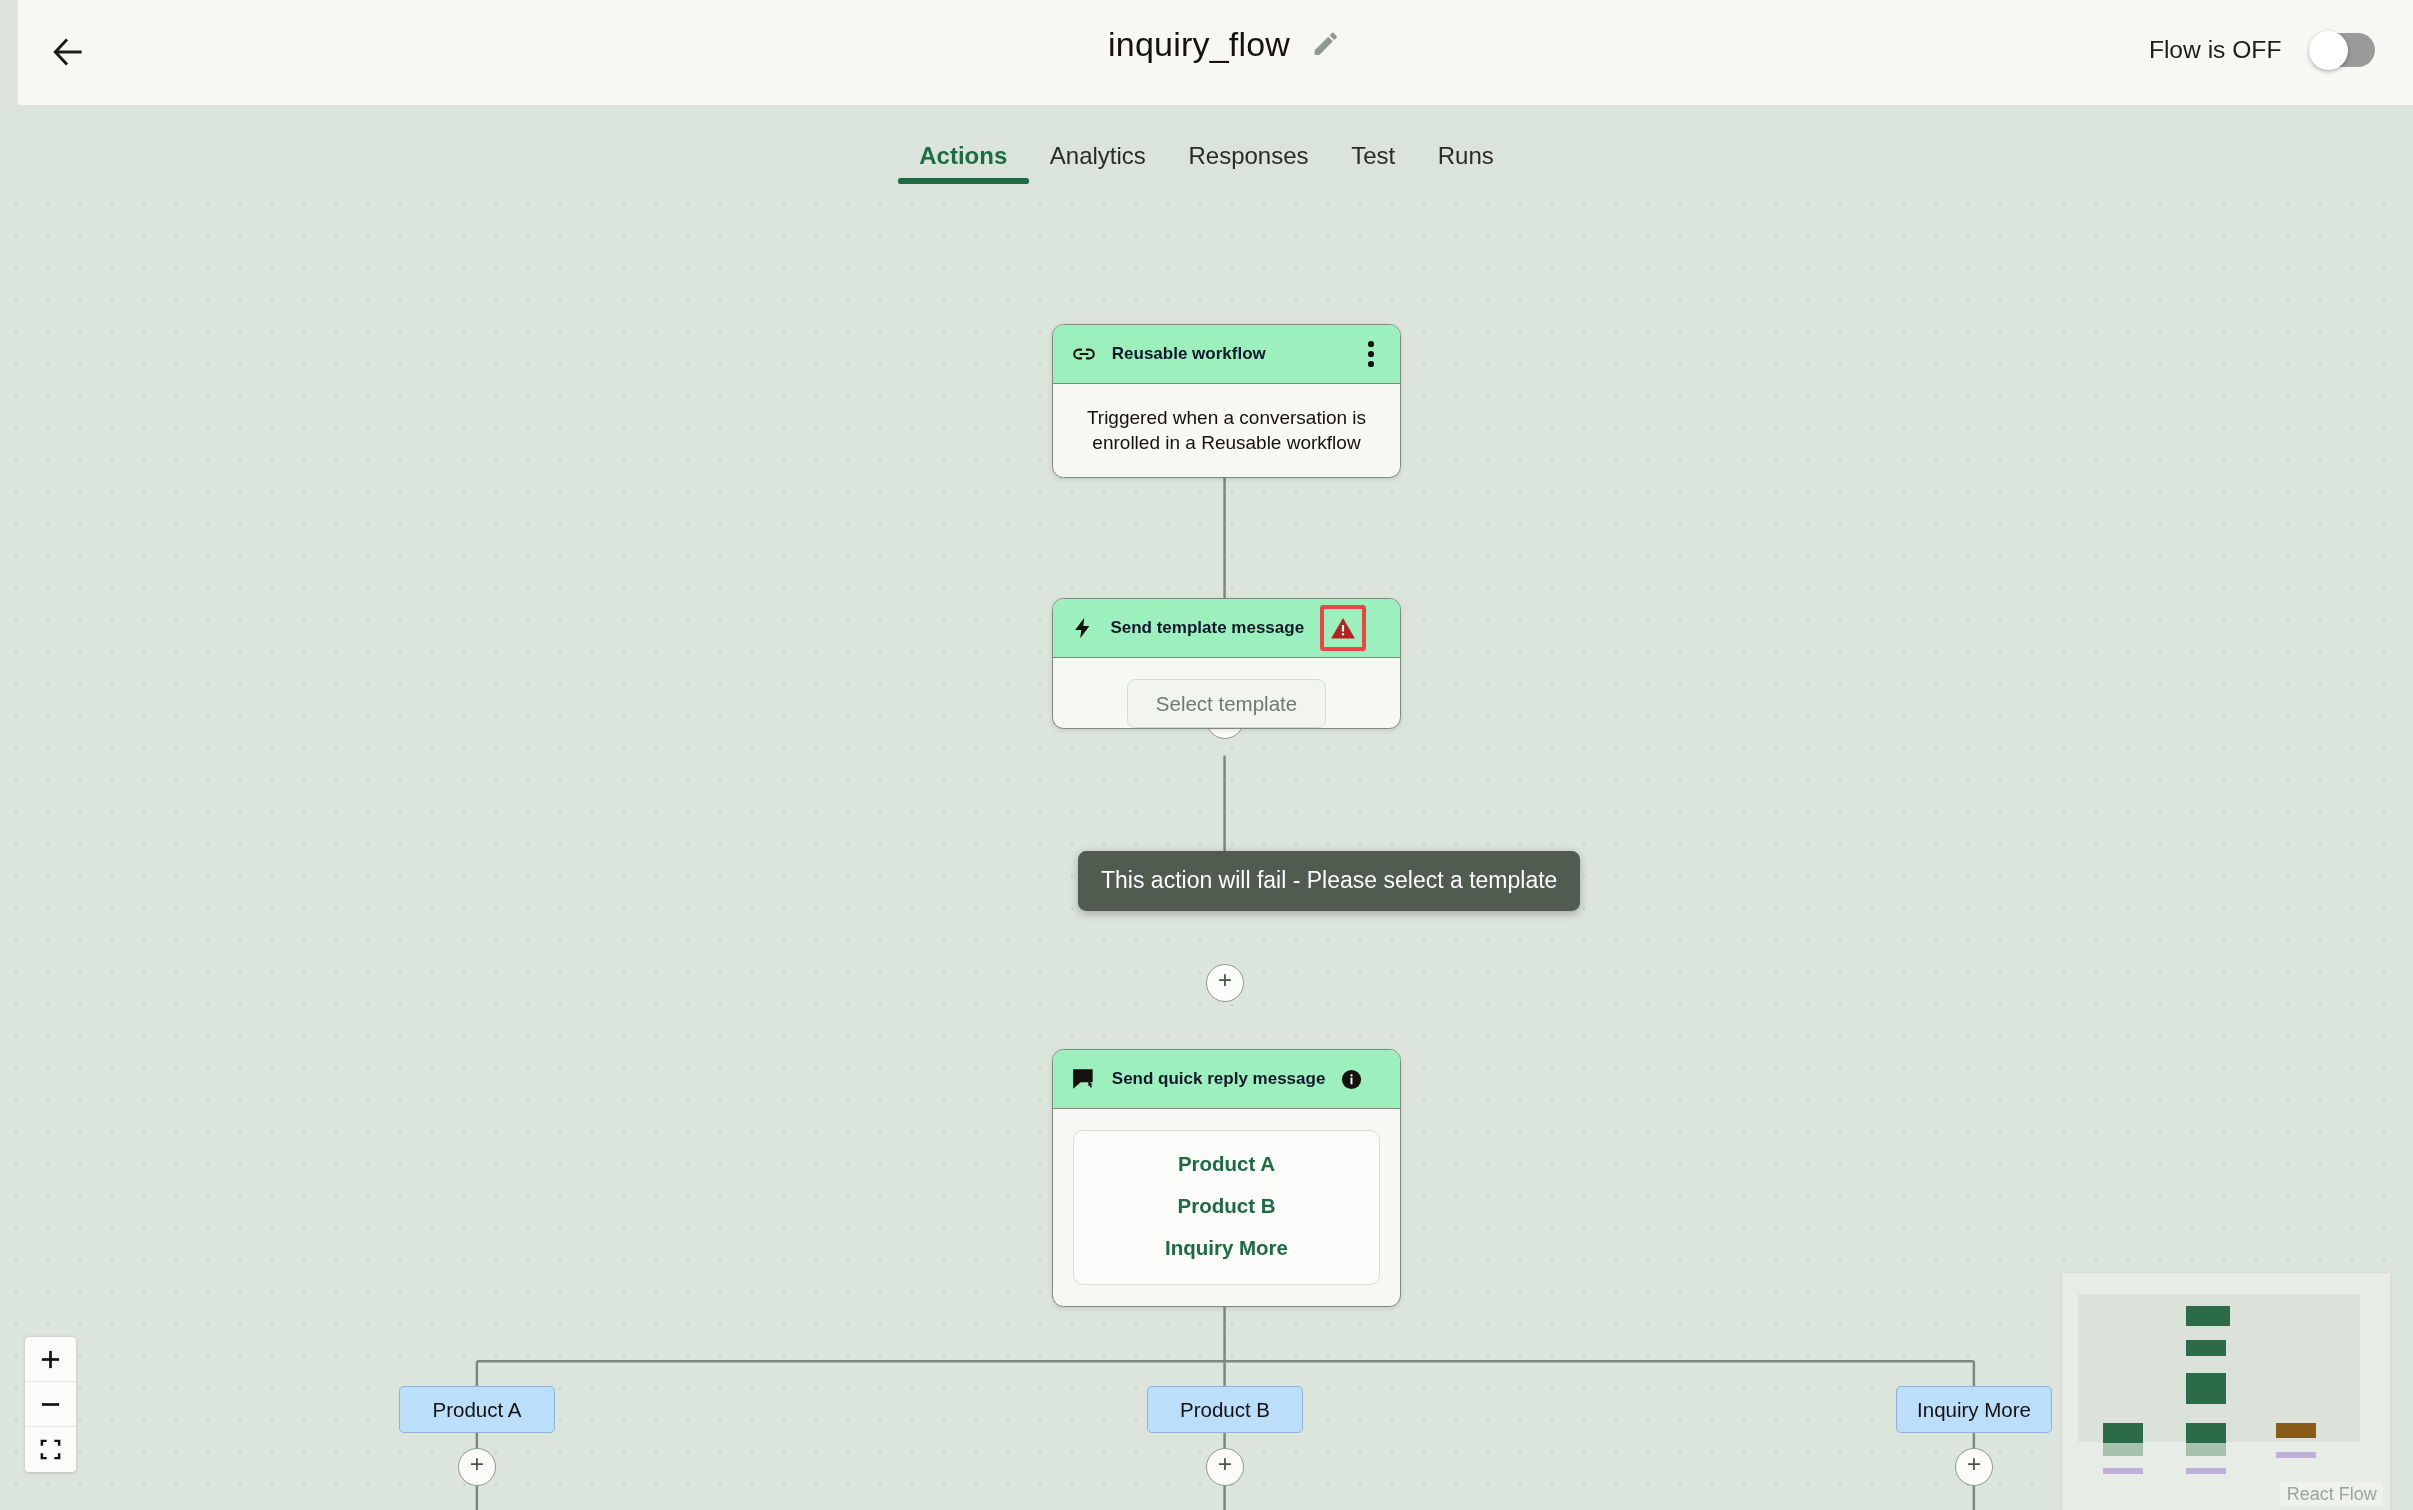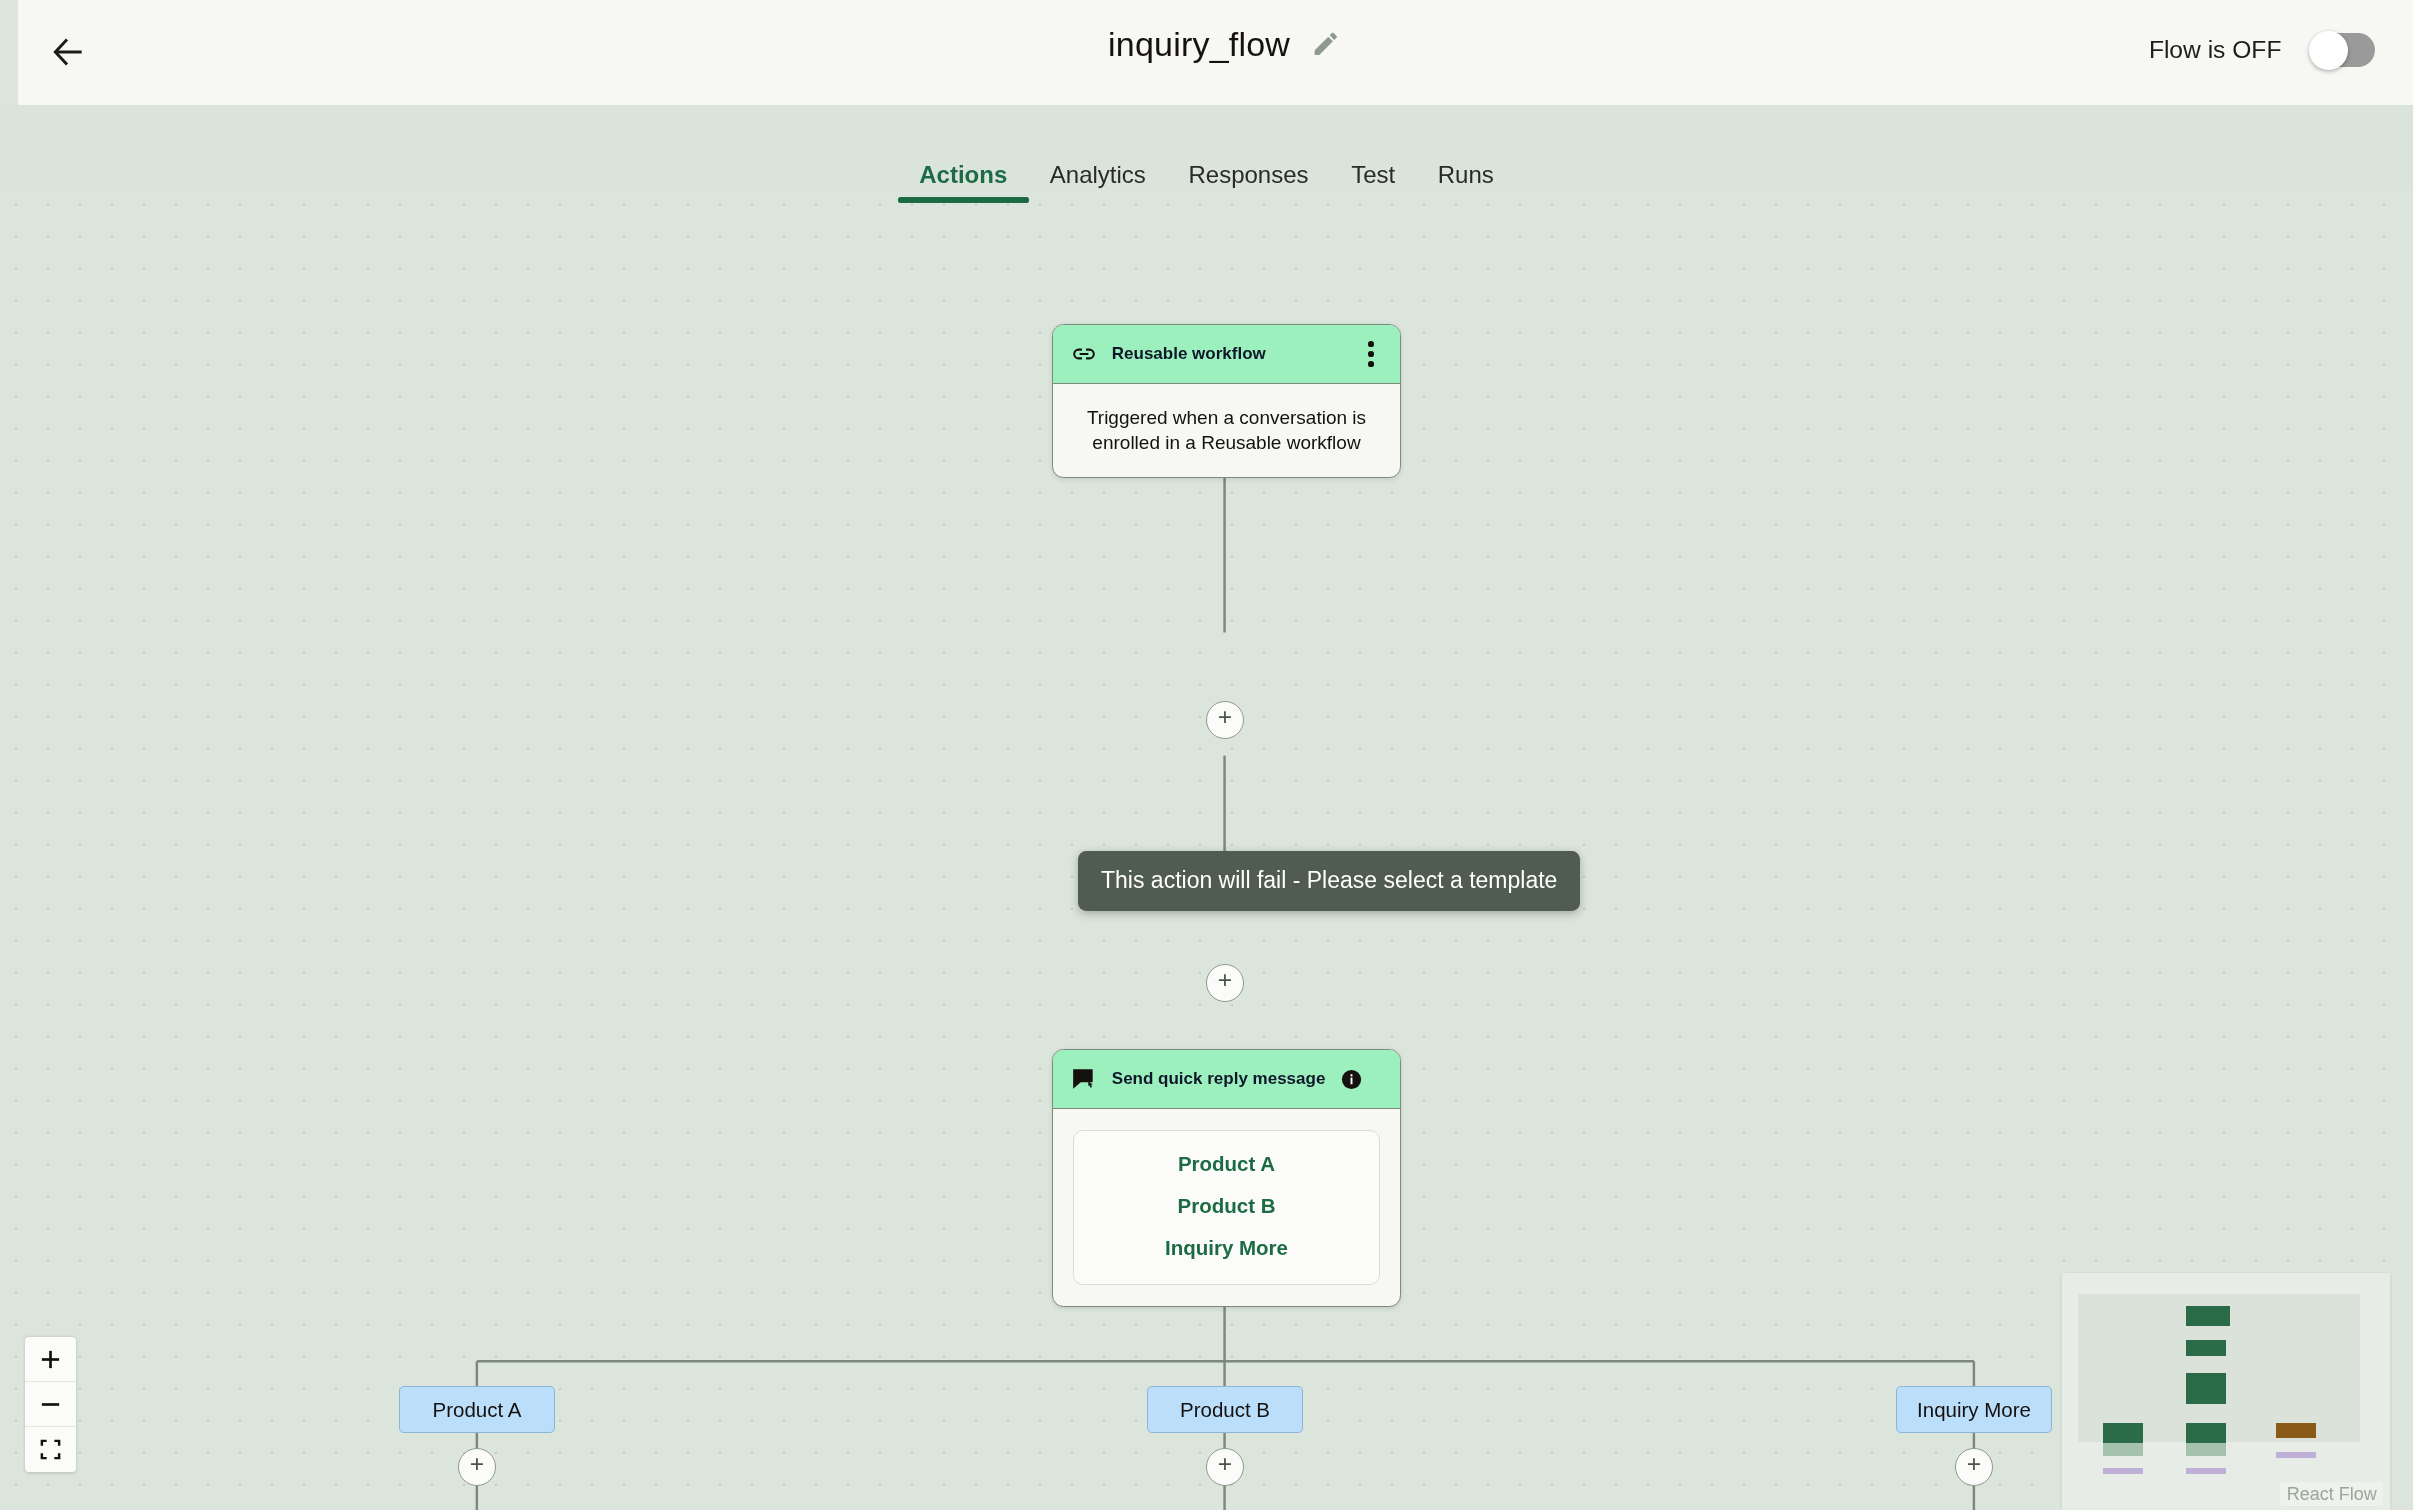--- a/index.html
+++ b/index.html
@@ -47,21 +47,21 @@
     position: absolute; left: -2.5px; top: -2.5px;
     width: 39px; height: 39px; border-radius: 50%;
     background: #fff; box-shadow: 0 1.6px 4.1px rgba(0,0,0,.3);
   }
 
   
   .tabbar {
     position: absolute; top: 105px; left: 0;
     width: 2413px; height: 84px;
     background: #dbe4db;
-    display: flex; align-items: flex-end; justify-content: center;
+    display: flex; align-items: center; justify-content: center;
     gap: 0px; z-index: 55;
   }
   .tab {
     padding: 18px 0 0 0;
     font-size: 24px; color: #2a2a28;
     cursor: pointer; position: relative;
     text-align: center;
   }
   .tab .lbl { display: inline-block; padding: 0 21.3px; }
   .tab.active { color: #1d6b45; font-weight: 700; }
@@ -266,20 +266,41 @@
     </div>
     <div class="node-body">
       <div class="trigger-desc">Triggered when a conversation is enrolled in a Reusable workflow</div>
     </div>
   </div>
 
   <div class="plus-btn" style="left:1206px; top:512px;">
       <span>+</span>
     </div>
 
+  <div class="node" style="left:1052px; top:409px; width:349px; height:131px;">
+    <div class="node-head green">
+      <span class="node-icon">
+        <svg width="24.6" height="26" viewBox="0 0 24 24">
+            <path d="M13 2L4 14h6l-1 8 9-12h-6l1-8z" fill="#14110f"></path>
+          </svg>
+      </span>
+      <span class="node-title">Send template message</span>
+      <span class="warn-box" style="margin-left:1.6px;">
+        <svg width="26" height="24.6" viewBox="0 0 24 22">
+            <path d="M12 1.5L23 20.5H1L12 1.5z" fill="#b0231f"></path>
+            <rect x="11" y="8" width="2" height="6" fill="#fff"></rect>
+            <rect x="11" y="15.5" width="2" height="2" fill="#fff"></rect>
+          </svg>
+      </span>
+
+    </div>
+    <div class="node-body">
+      <button class="sel-tpl-btn">Select template</button>
+    </div>
+  </div>
 
   <div class="tooltip" style="left:1078px; top:662px;">This action will fail - Please select a template</div>
 
   <div class="plus-btn" style="left:1206px; top:775px;">
       <span>+</span>
     </div>
 
   <div class="node" style="left:1052px; top:860px; width:349px;">
     <div class="node-head green">
       <span class="node-icon">

